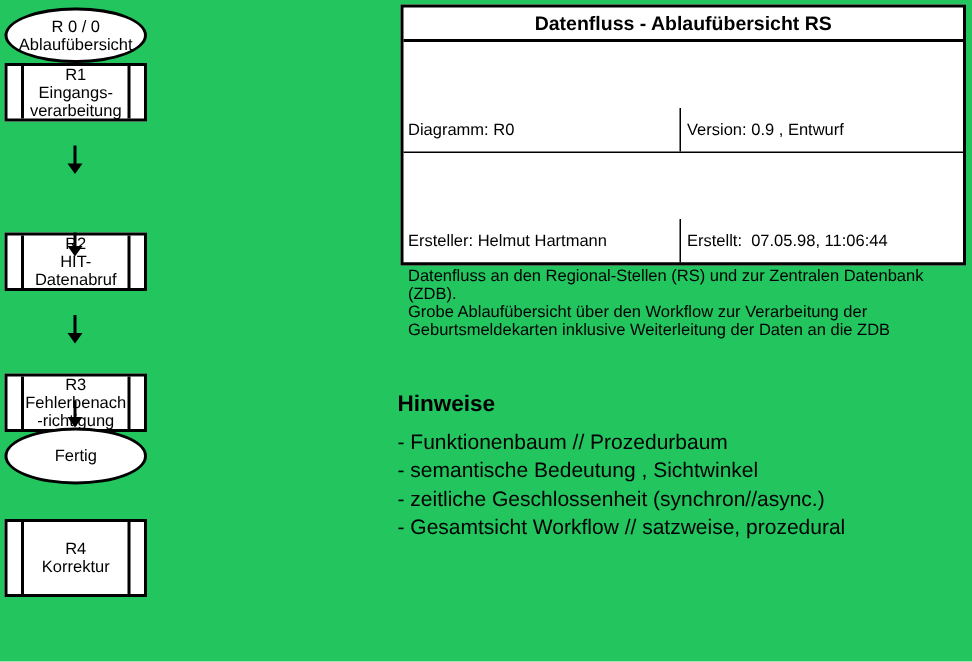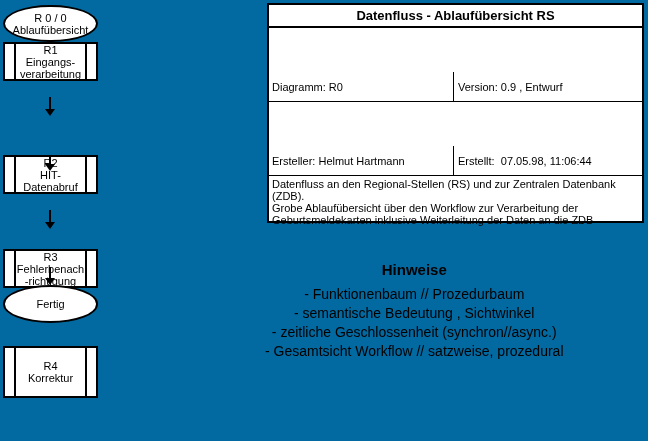--- a/index.html
+++ b/index.html
@@ -1,20 +1,20 @@
 <!DOCTYPE html>
 <html><head>
 <meta charset="utf-8">
 <style>
   html, body { margin: 0; padding: 0; background: #ffffff; }
   #canvas {
     position: relative;
     width: 648px;
     height: 441px;
-    background: #0369a1;
+    background: #22c55e;
     color: #000000;
     font-family: "Liberation Sans", sans-serif;
     overflow: hidden;
   }
 
   
   .fc-node {
     position: absolute;
     left: 3px;
     width: 95px;
@@ -55,21 +55,21 @@
     position: absolute; left: 1px; bottom: 0; width: 0; height: 0;
     border-left: 5px solid transparent;
     border-right: 5px solid transparent;
     border-top: 7px solid #000;
   }
 
   
   .infotable {
     position: absolute;
     left: 267px; top: 3px;
-    width: 377px; height: 220px;
+    width: 377px; height: 174px;
     box-sizing: border-box;
     border: 2px solid #000;
     background: #fff;
     font-size: 11px;
   }
   .tt {
     height: 23px;
     border-bottom: 2px solid #000;
     box-sizing: border-box;
     display: flex; align-items: center; justify-content: center;
@@ -91,21 +91,21 @@
   }
   .tc-right {
     flex: 1;
     display: flex; align-items: center;
     padding-left: 4px;
     white-space: pre;
   }
   .tdesc { padding: 2px 3px; line-height: 12px; }
 
   
-  .hinweise { position: absolute; left: 265px; top: 261px; text-align: center; }
+  .hinweise { position: absolute; left: 265px; top: 261px; }
   .hinweise-title { font-weight: bold; font-size: 15px; line-height: 17px; margin-bottom: 7px; }
   .hinweise-item { font-size: 14px; line-height: 19px; }
 </style>
 </head>
 <body>
 
 <div id="canvas">
 
   <div class="fc-node terminator n0">
     <div>R 0 / 0</div>

